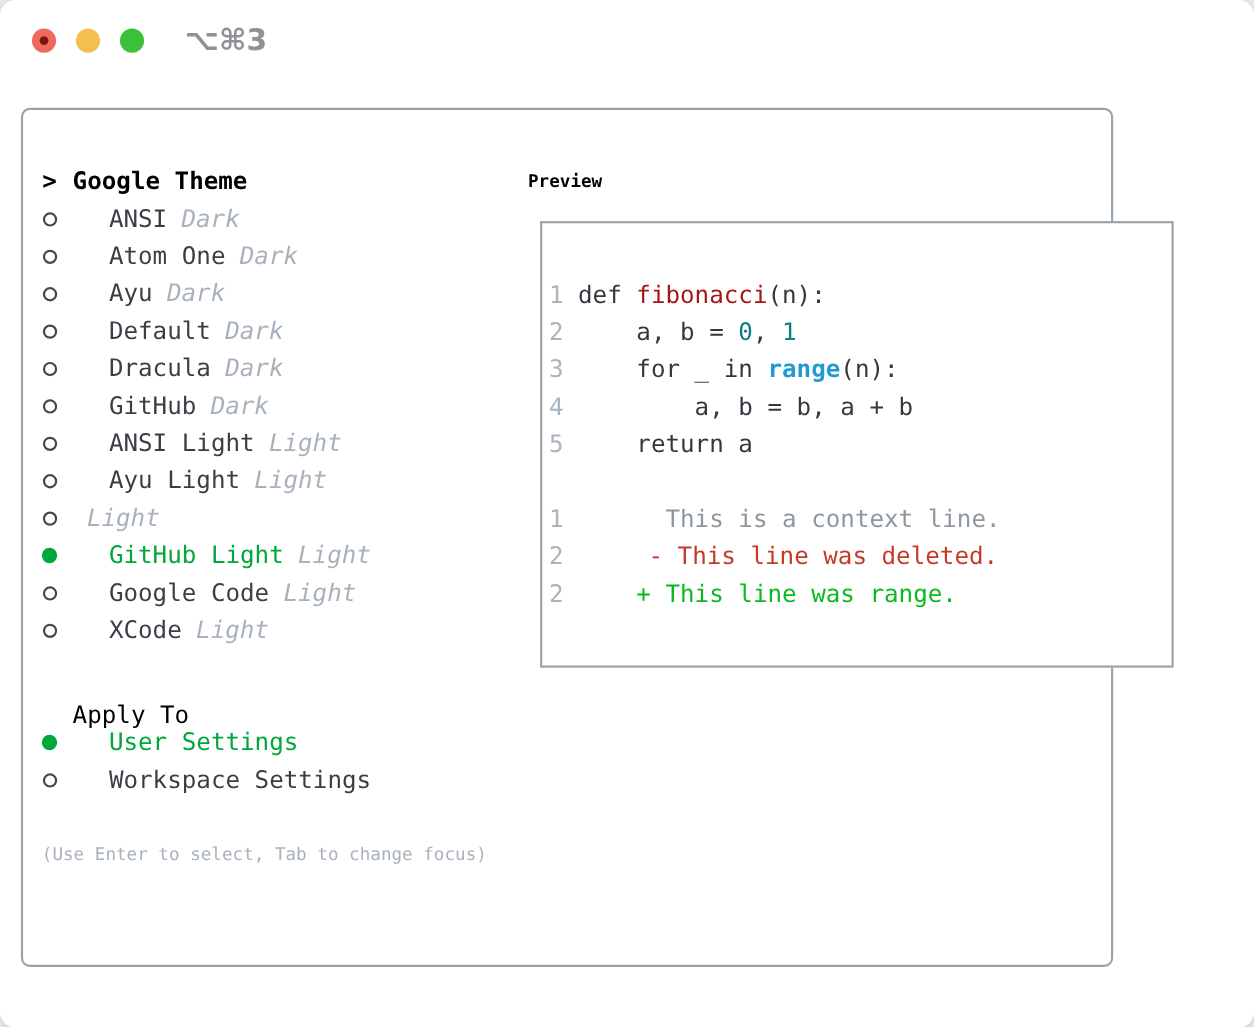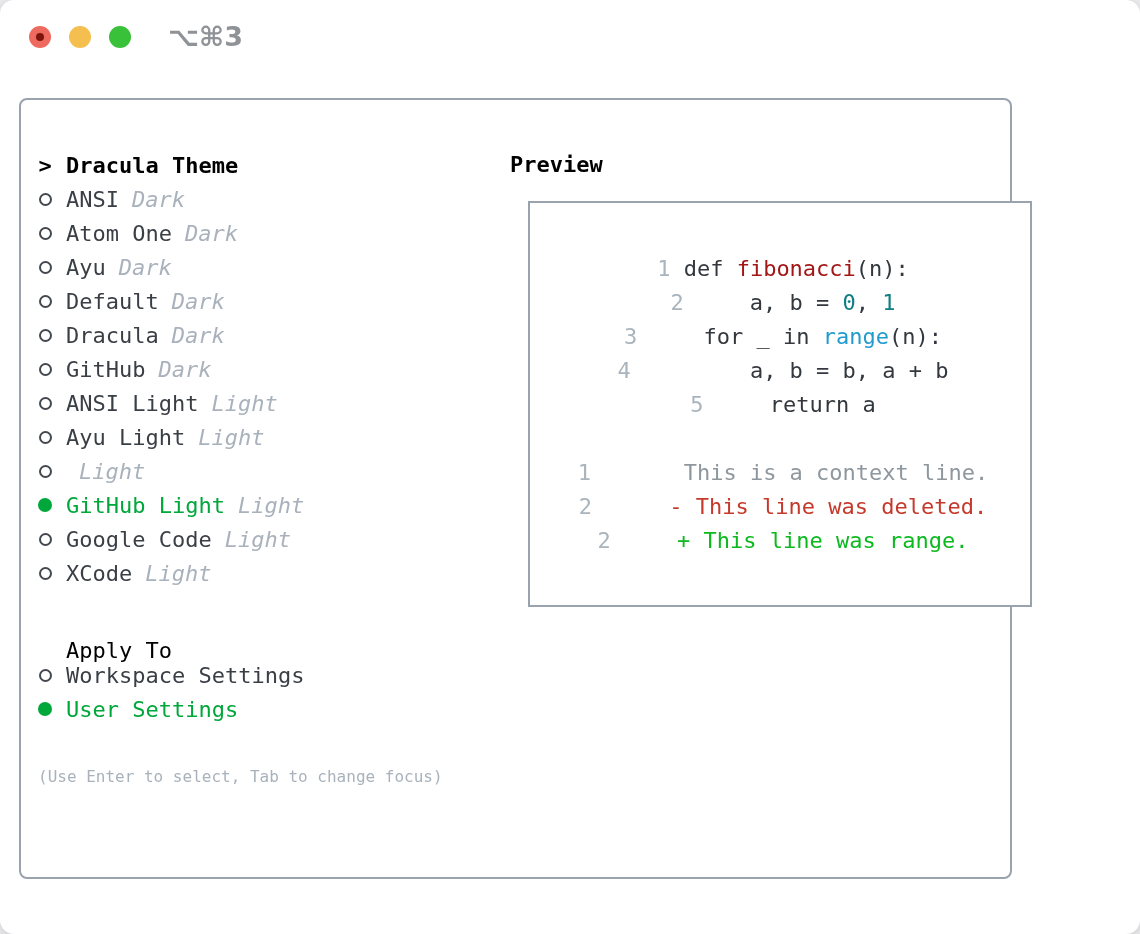--- a/index.html
+++ b/index.html
@@ -96,65 +96,64 @@
     width: 13px; height: 13px;
     box-sizing: border-box;
     border: 2px solid var(--radio-outline);
     border-radius: 50%;
   }
   .radio.on {
     border: none;
     background: var(--green);
     width: 14px; height: 14px;
   }
-  .item-name { color: var(--item-dark); }
+  .item-name { color: var(--item-dark); margin-left: 33px; }
   .item-name.sel { color: var(--green); }
   .variant-badge { color: var(--muted); margin-left: 13px; font-style: italic; }
   .apply-gap { margin-top: 34px; }
   .help {
     margin-top: 34px;
     font-size: 16px;
     line-height: 34px;
     color: var(--muted);
     width: 420px;
     white-space: normal;
   }
   
   .preview-header {
     position: absolute;
-    left: 510px; top: 148px;
+    left: 480px; top: 148px;
     height: 34px;
     line-height: 34px;
-    font-size: 22px;
+    font-size: 16px;
     font-weight: bold;
     color: var(--header-black);
   }
   .preview-box {
     position: absolute;
-    left: 528px; top: 201px;
-    width: 504px; height: 406px;
+    left: 491px; top: 201px;
+    width: 576px; height: 406px;
     box-sizing: border-box;
     border: 2px solid var(--border);
     background: #ffffff;
     padding: 49px 0 0 6px;
     overflow: hidden;
-    text-align: center;
   }
   .code-line {
     height: 34px;
     line-height: 34px;
     font-size: 22px;
     white-space: pre;
     color: var(--code-dark);
   }
   .blank-line { height: 34px; }
   .ln      { color: var(--linenum); }
   .func    { color: var(--func-red); }
   .num     { color: var(--num-teal); }
-  .builtin { color: var(--builtin-blue); }
+  .builtin { color: var(--builtin-blue); font-weight: bold; }
   .code    { color: var(--code-dark); }
   .ctx     { color: var(--ctx-gray); }
   .del     { color: var(--deleted-red); margin-left: 11px; }
   .add     { color: var(--added-green); }
 </style>
 </head>
 <body>
 
 <div class="window">
   <div class="titlebar">
@@ -164,21 +163,21 @@
     <div class="tl yellow"></div>
     <div class="tl green"></div>
     <div class="win-title">⌥⌘3</div>
   </div>
 
   <div class="panel"></div>
 
   <div class="left-col">
     <div class="row">
       <span class="marker caret">&gt;</span>
-      <span class="header-text">Dracula Theme</span>
+      <span class="header-text">Google Theme</span>
     </div>
 
     <div id="theme-list">
         <div class="row"><span class="marker"><span class="radio"></span></span><span class="item-name">ANSI</span><span class="variant-badge">Dark</span></div>
         <div class="row"><span class="marker"><span class="radio"></span></span><span class="item-name">Atom One</span><span class="variant-badge">Dark</span></div>
         <div class="row"><span class="marker"><span class="radio"></span></span><span class="item-name">Ayu</span><span class="variant-badge">Dark</span></div>
         <div class="row"><span class="marker"><span class="radio"></span></span><span class="item-name">Default</span><span class="variant-badge">Dark</span></div>
         <div class="row"><span class="marker"><span class="radio"></span></span><span class="item-name">Dracula</span><span class="variant-badge">Dark</span></div>
         <div class="row"><span class="marker"><span class="radio"></span></span><span class="item-name">GitHub</span><span class="variant-badge">Dark</span></div>
         <div class="row"><span class="marker"><span class="radio"></span></span><span class="item-name">ANSI Light</span><span class="variant-badge">Light</span></div>
@@ -188,22 +187,22 @@
         <div class="row"><span class="marker"><span class="radio"></span></span><span class="item-name">Google Code</span><span class="variant-badge">Light</span></div>
         <div class="row"><span class="marker"><span class="radio"></span></span><span class="item-name">XCode</span><span class="variant-badge">Light</span></div>
       </div>
 
     <div class="row apply-gap">
       <span class="marker"></span>
       <span class="apply-text">Apply To</span>
     </div>
 
     <div id="apply-list">
+        <div class="row"><span class="marker"><span class="radio on"></span></span><span class="item-name sel">User Settings</span></div>
         <div class="row"><span class="marker"><span class="radio"></span></span><span class="item-name">Workspace Settings</span></div>
-        <div class="row"><span class="marker"><span class="radio on"></span></span><span class="item-name sel">User Settings</span></div>
       </div>
 
     <div class="help">(Use Enter to select, Tab to change focus)</div>
   </div>
 
   <div class="preview-header">Preview</div>
 
   <div class="preview-box">
     <div id="code-block">
         <div class="code-line"><span class="ln">1 </span><span class="code">def </span><span class="func">fibonacci</span><span class="code">(n):</span></div>

